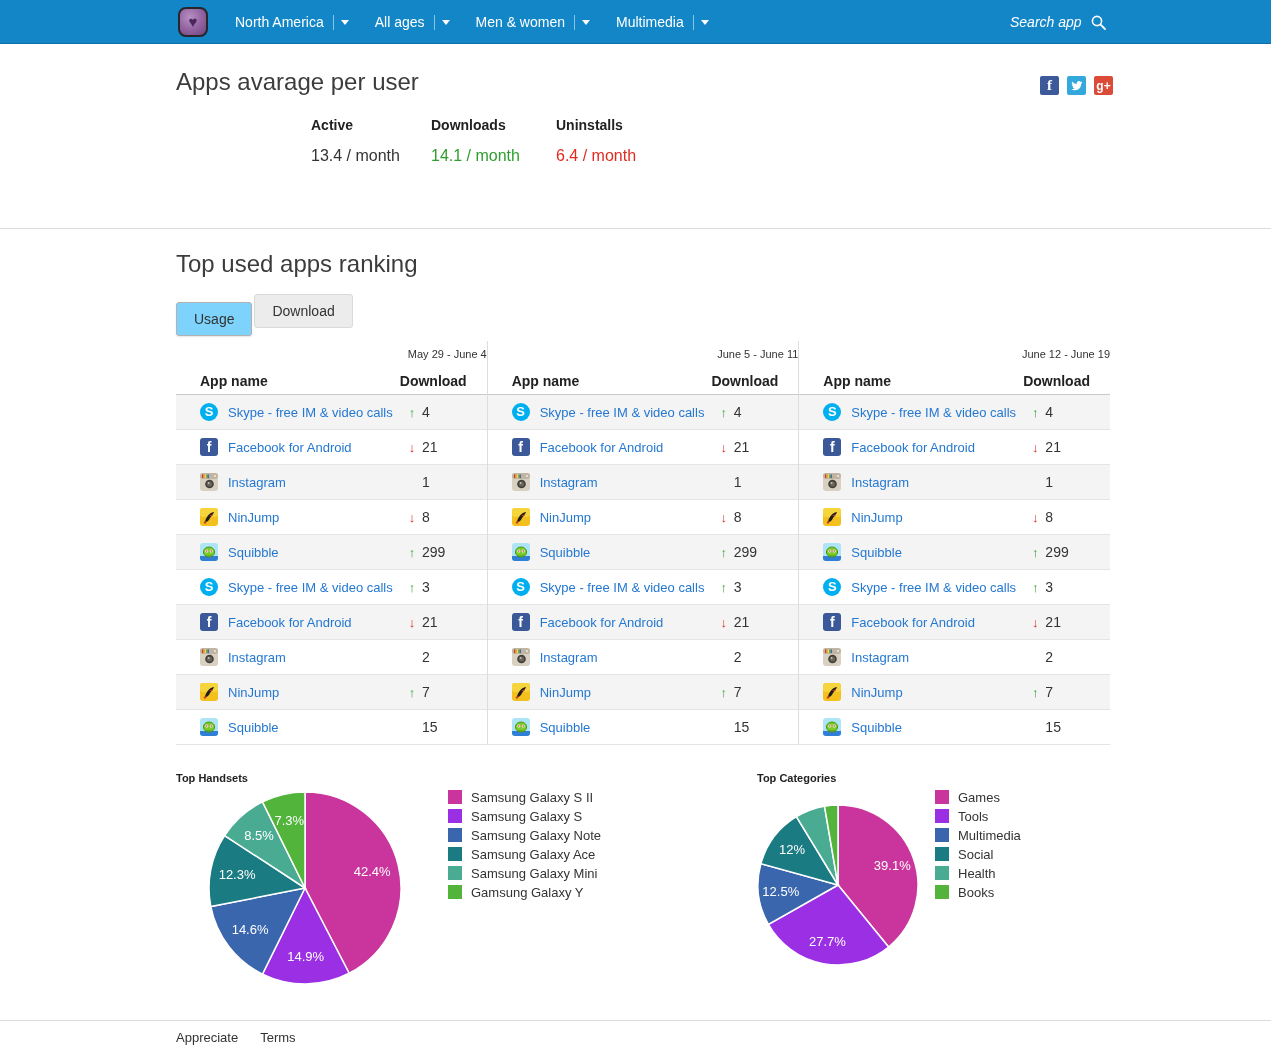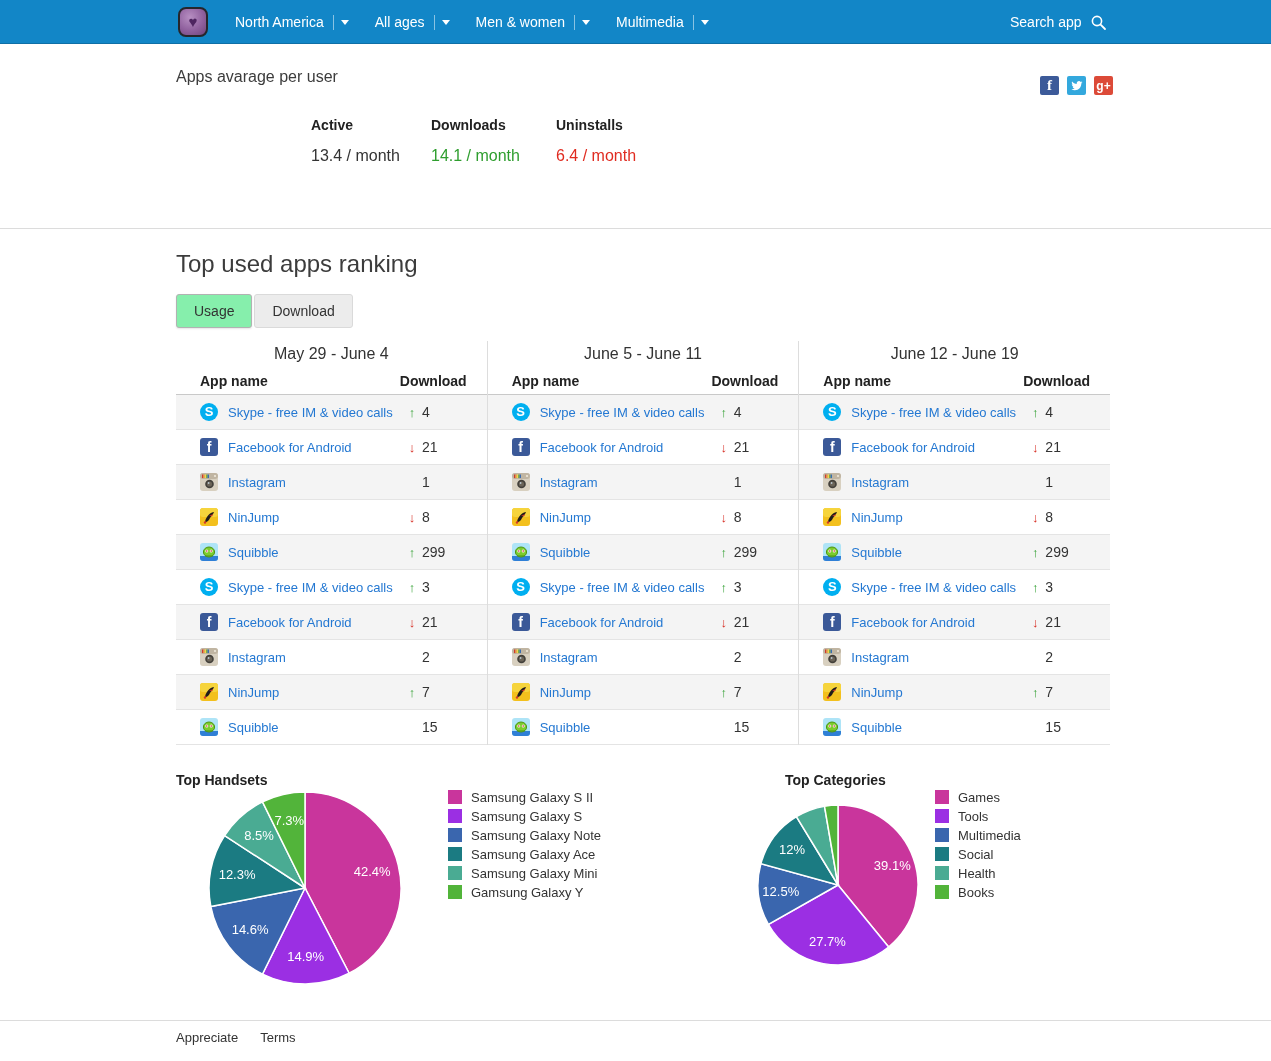--- a/index.html
+++ b/index.html
@@ -10,67 +10,67 @@
   
   .topbar { position:absolute; left:0; top:0; width:1271px; height:44px; background:#1286c7; border-bottom:1px solid #0f6fa6; }
   .logo { position:absolute; left:178px; top:7px; width:30px; height:30px; border-radius:8px;
           background:radial-gradient(circle at 38% 32%, #b78fc2, #90619e 55%, #6f447c);
           border:2px solid #26262b; cursor:pointer; text-align:center; }
   .logo .heart { font-size:15px; line-height:25px; color:#4e2560; }
   .nav { position:absolute; left:235px; top:0; height:44px; display:flex; align-items:center; }
   .nav-item { display:flex; align-items:center; margin-right:26px; color:#fff; font-size:14px; cursor:pointer; }
   .nav-sep { width:1px; height:15px; background:rgba(255,255,255,.5); margin:0 7px 0 9px; }
   .caret { width:0; height:0; border-left:4px solid transparent; border-right:4px solid transparent; border-top:5px solid #fff; }
-  .search { position:absolute; left:1010px; top:0; height:44px; display:flex; align-items:center; color:#fff; font-size:14px; cursor:pointer; }
+  .search { position:absolute; left:1010px; top:0; height:44px; display:flex; align-items:center; color:#fff; font-size:14px; cursor:pointer;font-style:italic; }
   .search svg { margin-left:8px; }
 
   
-  .page-title { position:absolute; left:176px; top:68px; font-size:16px; font-weight:300; color:#3c3c3c; }
+  .page-title { position:absolute; left:176px; top:68px; font-size:24px; font-weight:300; color:#3c3c3c; }
   .social { position:absolute; left:1040px; top:76px; display:flex; gap:8px; }
   .soc { width:19px; height:19px; border-radius:2px; color:#fff; display:flex; align-items:center; justify-content:center; cursor:pointer; }
   .soc-fb { background:#3c5a99; font:bold 15px "Liberation Serif",serif; }
   .soc-gp { background:#dc4a38; font-weight:bold; font-size:12px; }
   .soc-tw { background:#33a8dd; }
   .total-box { position:absolute; left:176px; top:110px; width:100px; height:96px; background:#f4f4f4; padding:12px 0 0 14px; }
   .stat-label { font-weight:bold; font-size:14px; color:#222; }
   .total-value { font-size:36px; color:#333; margin-top:10px; letter-spacing:.5px; }
   .metric { position:absolute; top:117px; }
   .metric-value { margin-top:14px; font-size:16px; }
   .divider { position:absolute; left:0; width:1271px; border-top:1px solid #dcdcdc; }
   .div-1 { top:228px; } .div-2 { top:1020px; }
 
   
   .ranking-title { position:absolute; left:176px; top:250px; font-size:24px; font-weight:300; color:#3c3c3c; }
   .tabs { position:absolute; left:176px; top:294px; display:flex; gap:2px; }
   .tab { height:34px; padding:0 17px; font-size:14px; color:#333; display:flex; align-items:center;
          border-radius:3px; cursor:pointer; font-family:inherit; }
-  .tab.active { background:#86efac; border:1px solid #b2b2b2; box-shadow:0 1px 2px rgba(0,0,0,.1); }
+  .tab.active { background:#7dd3fc; border:1px solid #b2b2b2; box-shadow:0 1px 2px rgba(0,0,0,.1);margin-top:8px; }
   .tab:not(.active) { background:#ececec; border:1px solid #dadada; }
 
   .table { position:absolute; left:176px; top:341px; width:934px; display:flex; }
   .tcol { flex:1; }
   .tcol + .tcol { border-left:1px solid #ddd; }
-  .tdate { height:26px; line-height:26px; text-align:center; font-size:16px; color:#333; }
+  .tdate { height:26px; line-height:26px; text-align:right; font-size:11px; color:#333; }
   .tsub { height:28px; display:flex; align-items:center; justify-content:space-between;
           padding:0 20px 0 24px; font-weight:bold; font-size:14px; color:#222; border-bottom:1px solid #c9c9c9; }
   .trow { height:35px; display:flex; align-items:center; padding-left:24px; border-bottom:1px solid #e4e4e4; position:relative; }
   .trow.odd { background:#f4f4f4; }
   .ic { width:18px; height:18px; margin-right:10px; flex:none; display:block; }
   .ic svg { display:block; }
   .ic-skype { background:#00aff0; border-radius:50%; color:#fff; font-weight:bold; font-size:13px; text-align:center; line-height:18px; }
   .ic-facebook { background:#3b5998; border-radius:3px; color:#fff; font-weight:bold; font-size:14px; text-align:center; line-height:19px; }
   .appname { font-size:13px; color:#2478d2; text-decoration:none; cursor:pointer; }
   .dl { position:absolute; left:228px; display:flex; align-items:center; }
   .trend { width:16px; font-size:13px; text-align:center; }
   .trend.up { color:#2e9e2e; } .trend.down { color:#d62b21; }
   .num { font-size:14px; color:#333; margin-left:2px; }
 
   
-  .chart-title { position:absolute; font-weight:bold; font-size:14px; color:#222; }
-  .ct-0 { left:176px; top:772px; } .ct-1 { left:757px; top:772px;margin-left:28px; }
+  .chart-title { position:absolute; font-weight:bold; font-size:11px; color:#222; }
+  .ct-0 { left:176px; top:772px; } .ct-1 { left:757px; top:772px; }
   #pie0 { position:absolute; left:205px; top:788px; }
   #pie1 { position:absolute; left:756px; top:803px; }
   .legend { position:absolute; }
   .lg-0 { left:448px; top:790px; } .lg-1 { left:935px; top:790px; }
   .legend-item { display:flex; height:14px; margin-bottom:5px; }
   .swatch { width:14px; height:14px; margin-right:9px; flex:none; }
   .legend-label { font-size:13px; color:#333; white-space:nowrap; }
   #pie0 text, #pie1 text { font-family:"Liberation Sans","DejaVu Sans",sans-serif; }
 
   

